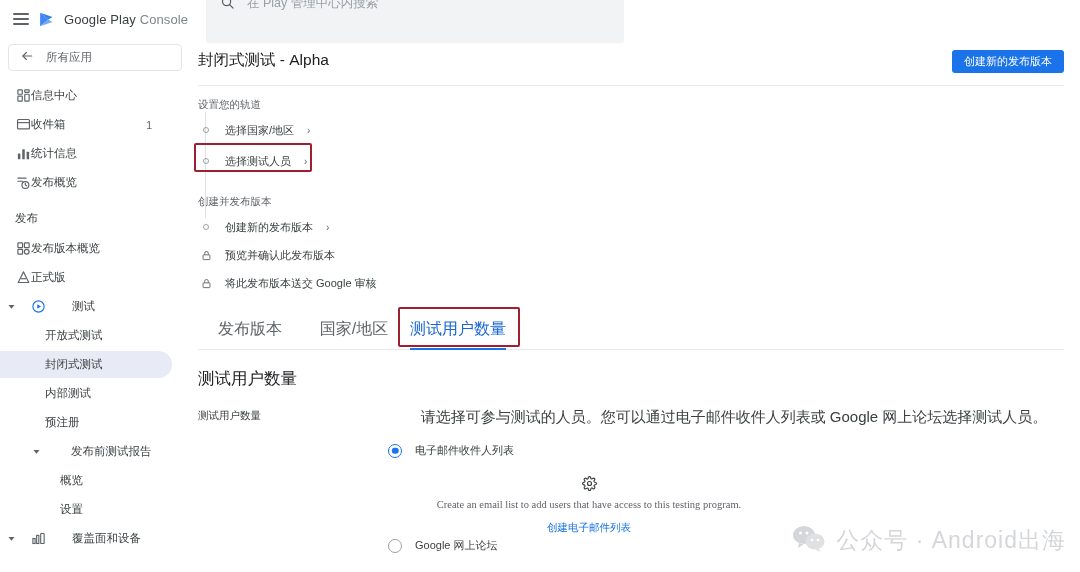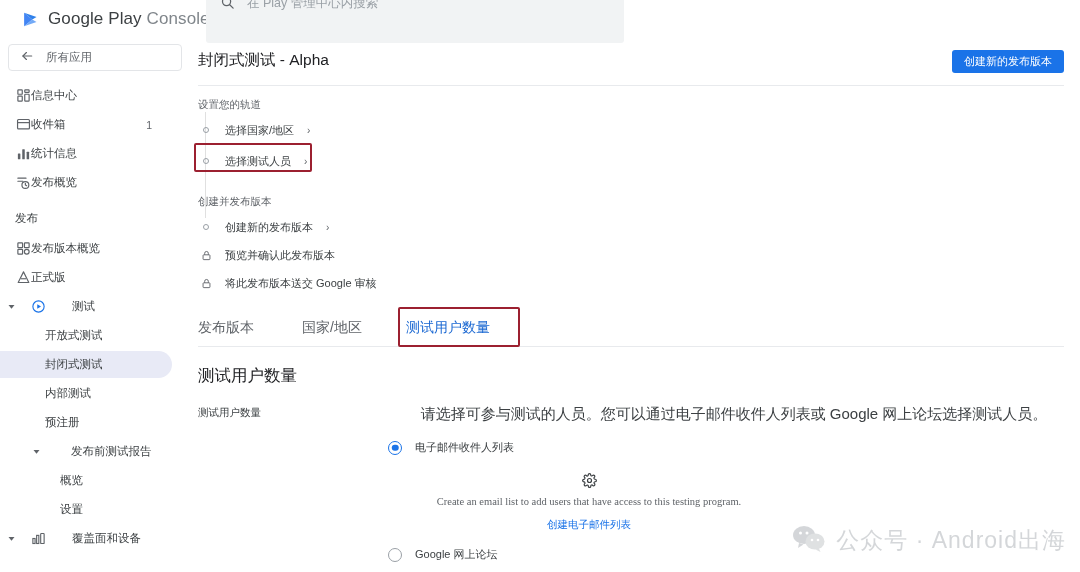--- a/index.html
+++ b/index.html
@@ -11,21 +11,21 @@
     color: #3c4043;
   }
   .app { position: relative; width: 1080px; height: 572px; display: flex; flex-direction: column; }
 
   
   .topbar { height: 38px; flex: 0 0 38px; display: flex; align-items: center; background: #fff; }
   .brand-zone { width: 190px; display: flex; align-items: center; padding-left: 13px; gap: 9px; }
   .hamburger { width: 16px; height: 12px; display: flex; flex-direction: column; justify-content: space-between; cursor: pointer; }
   .hamburger i { display: block; height: 1.6px; background: #5f6368; border-radius: 1px; }
   .play-logo { width: 17px; height: 17px; position: relative; }
-  .brand-text { font-size: 17px; letter-spacing: .1px; white-space: nowrap; }
+  .brand-text { font-size: 13px; letter-spacing: .1px; white-space: nowrap; }
   .brand-text .g1 { color: #3c4043; }
   .brand-text .g2 { color: #80868b; }
   .search-wrap { margin-left: 16px; width: 418px; height: 48px; background: #f1f3f4; border-radius: 3px; display: flex; align-items: flex-start; padding: 0 14px; gap: 12px; }
   .search-icon { flex: 0 0 15px; }
   .search-placeholder { font-size: 12.5px; color: #9aa0a6; white-space: nowrap; }
 
   
   .body-split { flex: 1 1 auto; display: flex; min-height: 0; }
 
   
@@ -70,21 +70,21 @@
   .circ { width: 6.5px; height: 6.5px; border-radius: 50%; border: 1.2px solid #9aa0a6; }
   .step-label { font-size: 11px; color: #3c4043; white-space: nowrap; }
   .step-label.link { color: #3c4043; }
   .chev { font-size: 10px; color: #5f6368; margin-left: 2px; }
   .connector { position: absolute; left: 15px; width: 1px; background: #e0e0e0; }
 
   .hl-box { position: absolute; border: 2.5px solid #9c2030; border-radius: 2px; pointer-events: none; }
 
   
   .tabs { margin: 18px 16px 0 8px; position: relative; display: flex; border-bottom: 1px solid #e8eaed; }
-  .tab { font-size: 14px; color: #5f6368; padding: 6px 0 9px 0; width: 104px; cursor: pointer; position: relative; }
+  .tab { font-size: 16px; color: #5f6368; padding: 6px 0 9px 0; width: 104px; text-align: center; cursor: pointer; position: relative; }
   .tab.active { color: #1967d2; }
   .tab.active::after { content: ""; position: absolute; left: 4px; right: 4px; bottom: -1px; height: 2.5px; background: #1a73e8; }
 
   .section-title { font-size: 16.5px; color: #202124; padding: 18px 0 0 8px; font-weight: 400; }
 
   .field-block { display: flex; padding: 18px 0 0 8px; }
   .field-label { width: 190px; flex: 0 0 190px; font-size: 10.5px; color: #3c4043; padding-top: 1px; }
   .field-body { flex: 1 1 auto; min-width: 0; }
   .field-desc { font-size: 15px; color: #3c4043; text-align: center; }
 
@@ -370,21 +370,21 @@
             <div class="gear">
               <svg width="15" height="15" viewBox="0 0 24 24" fill="none" stroke="#3c4043" stroke-width="1.9">
                 <circle cx="12" cy="12" r="3.2"></circle>
                 <path d="M19.4 15a1.6 1.6 0 0 0 .3 1.8l.1.1a2 2 0 1 1-2.8 2.8l-.1-.1a1.6 1.6 0 0 0-1.8-.3 1.6 1.6 0 0 0-1 1.5V21a2 2 0 1 1-4 0v-.1A1.6 1.6 0 0 0 9 19.4a1.6 1.6 0 0 0-1.8.3l-.1.1a2 2 0 1 1-2.8-2.8l.1-.1a1.6 1.6 0 0 0 .3-1.8 1.6 1.6 0 0 0-1.5-1H3a2 2 0 1 1 0-4h.1A1.6 1.6 0 0 0 4.6 9a1.6 1.6 0 0 0-.3-1.8l-.1-.1a2 2 0 1 1 2.8-2.8l.1.1a1.6 1.6 0 0 0 1.8.3H9a1.6 1.6 0 0 0 1-1.5V3a2 2 0 1 1 4 0v.1a1.6 1.6 0 0 0 1 1.5 1.6 1.6 0 0 0 1.8-.3l.1-.1a2 2 0 1 1 2.8 2.8l-.1.1a1.6 1.6 0 0 0-.3 1.8V9a1.6 1.6 0 0 0 1.5 1H21a2 2 0 1 1 0 4h-.1a1.6 1.6 0 0 0-1.5 1z"></path>
               </svg>
             </div>
             <div class="empty-text">Create an email list to add users that have access to this testing program.</div>
             <div class="empty-link">创建电子邮件列表</div>
           </div>
 
-          <div class="radio-row" style="margin-top:15px;">
+          <div class="radio-row" style="margin-top:3px;">
             <span class="radio"></span>
             <span class="radio-label">Google 网上论坛</span>
           </div>
         </div>
       </div>
 
       <div class="input-block">
         
         
       </div>

